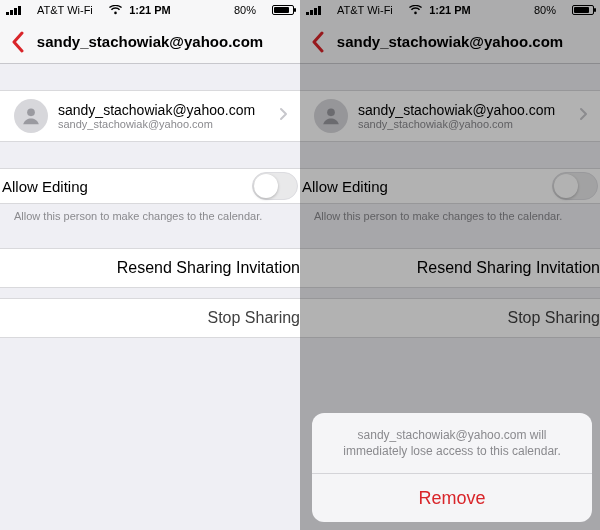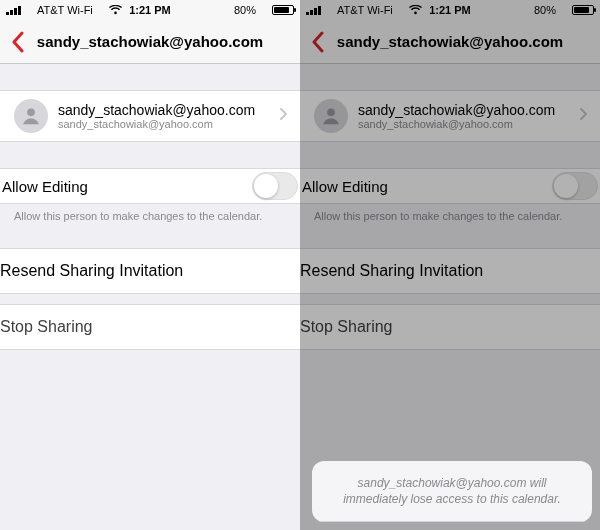--- a/index.html
+++ b/index.html
@@ -27,37 +27,37 @@
 
   
   .nav { height: 44px; background: #f7f7f8; border-bottom: 1px solid #c7c7cc; display: flex; align-items: center; position: relative; }
   .nav .back { width: 36px; display:flex; align-items:center; justify-content:center; color:#d9252a; }
   .nav .title { position:absolute; left:0; right:0; text-align:center; font-weight:600; font-size:15px; }
 
   
   .group-gap { height: 26px; }
   .group-gap.sm { height: 10px; }
   .cell { background: #fff; border-top:1px solid #d9d9dc; border-bottom:1px solid #d9d9dc; }
-  .cell.btn { height: 46px; display:flex; align-items:center; justify-content:flex-start; font-size:16px; }
+  .cell.btn { height: 40px; display:flex; align-items:center; justify-content:flex-end; font-size:16px; }
   .cell.btn.destructive { color:#404040; }
   .person { display:flex; align-items:center; padding: 8px 12px 8px 14px; gap: 10px; }
   .avatar { width: 34px; height:34px; border-radius:50%; background:#d7d7db; display:flex; align-items:center; justify-content:center; color:#8e8e93; }
   .person .txt { flex:1; min-width:0; }
   .person .name { font-size: 14px; font-weight:500; }
   .person .sub { font-size: 11px; color:#8a8a8e; }
   .chev { color:#c7c7cc; }
   .row { display:flex; align-items:center; justify-content:space-between; padding: 0 2px; height: 36px; font-size: 15px; }
   .hint { font-size: 11px; color:#8a8a8e; padding: 6px 14px 0; }
 
   
   .toggle { width: 46px; height: 28px; background:#e9e9ea; border-radius:14px; position:relative; border:1px solid #dcdce0;}
   .toggle .knob { position:absolute; left:1px; top:1px; width:24px; height:24px; background:#fff; border-radius:50%; box-shadow:0 1px 3px rgba(0,0,0,0.25);}
 
   
-  .sheet { position:absolute; left:12px; right:8px; bottom:8px; z-index:10;font-style:italic; }
+  .sheet { position:absolute; left:12px; right:8px; bottom:8px; z-index:10; }
   .sheet .card { background: rgba(248,248,250,0.96); border-radius:12px; overflow:hidden; }
   .sheet .msg { font-size: 12px; color:#8a8a8e; text-align:center; padding: 14px 18px; line-height:1.35; }
   .sheet .sep { height:1px; background:#d4d4d8; }
   .sheet .opt { height: 48px; display:flex; align-items:center; justify-content:center; font-size:18px; font-weight:400; }
   .sheet .opt.remove { color:#d9252a; }
   .sheet .cancel { margin-top:8px; background:#fff; border-radius:12px; height:50px; display:flex; align-items:center; justify-content:center; font-size:18px; font-weight:600; color:#d9252a; }
 
 </style>
 </head>
 <body>
@@ -220,17 +220,20 @@
     <div class="cell btn destructive">
       <span>Stop Sharing</span>
     </div>
 
     <div class="dim"></div>
 
     <div class="sheet">
       <div class="card">
         <div class="msg">sandy_stachowiak@yahoo.com will immediately lose access to this calendar.</div>
         <div class="sep"></div>
+        <div class="opt remove">
+          <span>Remove</span>
+        </div>
       </div>
     </div>
   </div>
 
 </div>
 
 </body></html>

